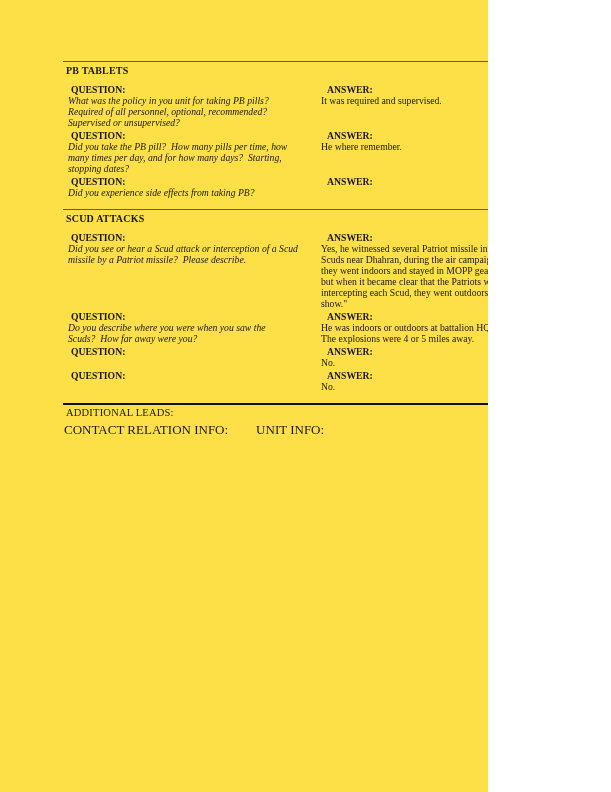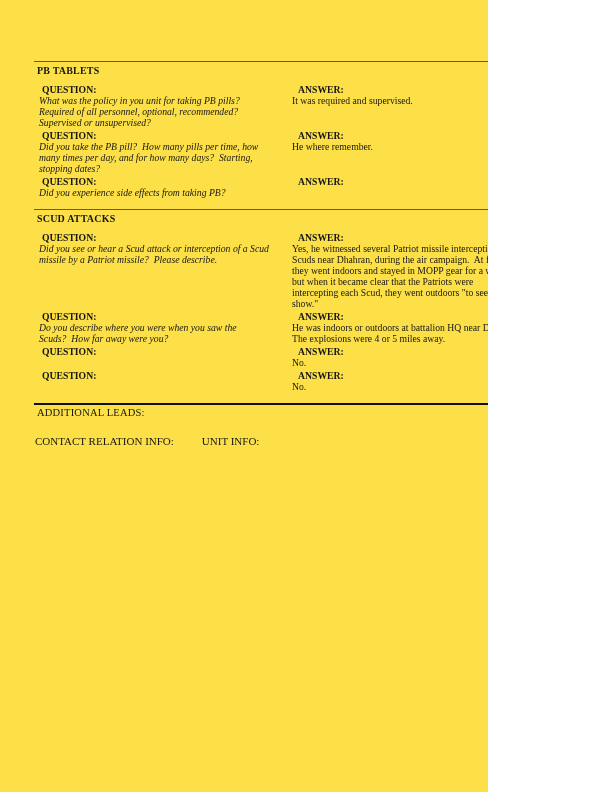--- a/index.html
+++ b/index.html
@@ -11,21 +11,21 @@
     font-family:"Liberation Serif", serif;
     color:#161616;
     overflow:hidden;
   }
   .pageinfo {
     position:absolute; top:40px; left:492px;
     font-size:9.7px; line-height:11px;
     display:flex; gap:17px;
   }
   .body {
-    position:absolute; left:34px; top:61px; width:536px;
+    position:absolute; left:63px; top:61px; width:536px;
   }
   .rule { border-top:1px solid #5a5a5a; height:0; width:100%; }
   .rule.second { margin-top:11px; }
   .rule.thick { margin-top:11px; border-top:2.5px solid #101010; }
   .section-title {
     font-weight:bold; font-size:10px; line-height:11px;
     letter-spacing:0.2px; padding-left:3px; margin-top:3px;
   }
   .qa-grid { margin-top:8px; }
   .qa-pair {
@@ -44,22 +44,22 @@
   }
   .q-text { padding-left:5px; padding-right:4px; grid-column:1;font-style:italic; }
   .a-text { grid-column:2; }
   .q-label { grid-column:1; }
   .a-label { grid-column:2; }
   .leads-title {
     font-weight:normal; font-size:10.5px; line-height:12px;
     letter-spacing:0.2px; padding-left:3px; margin-top:2px;
   }
   .leads-row {
-    display:flex; font-size:11px; line-height:12px;
-    padding-left:1px; margin-top:16px;text-align:center;
+    display:flex; font-size:13px; line-height:12px;
+    padding-left:1px; margin-top:5px;text-align:center;
   }
   .leads-row .gap { width:28px; }
 </style>
 </head>
 <body>
 
 <div class="doc">
 
   <div class="pageinfo">
     <span>Page</span>

